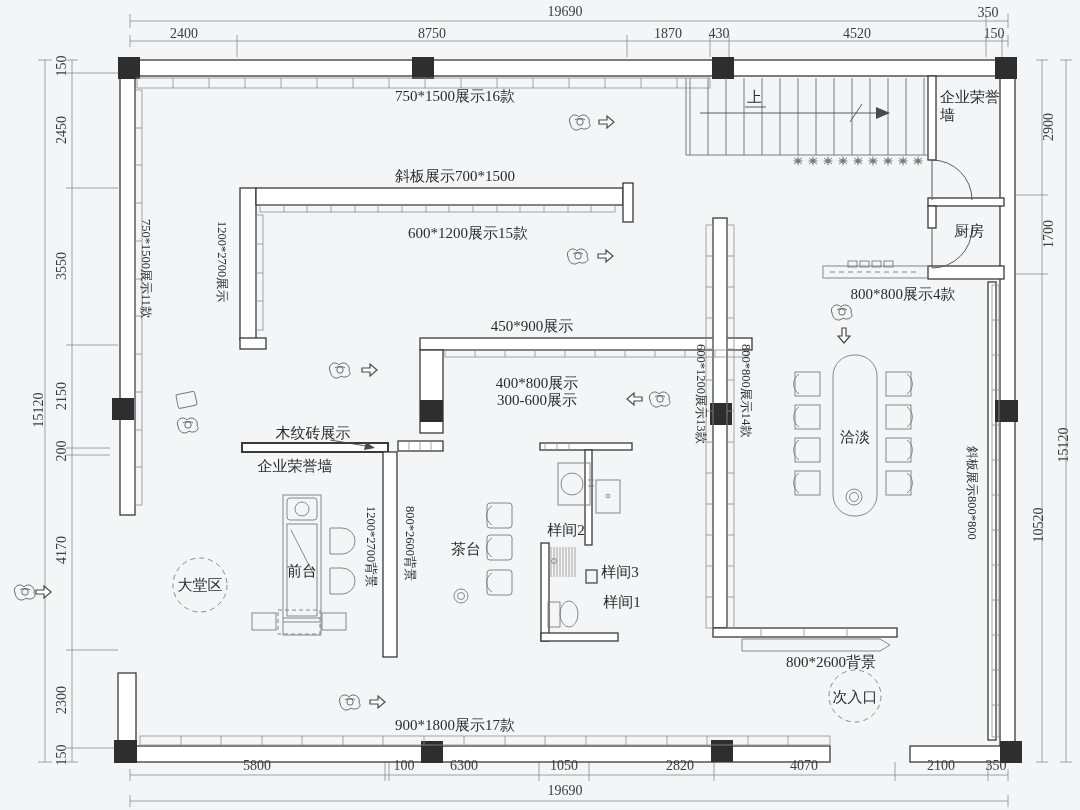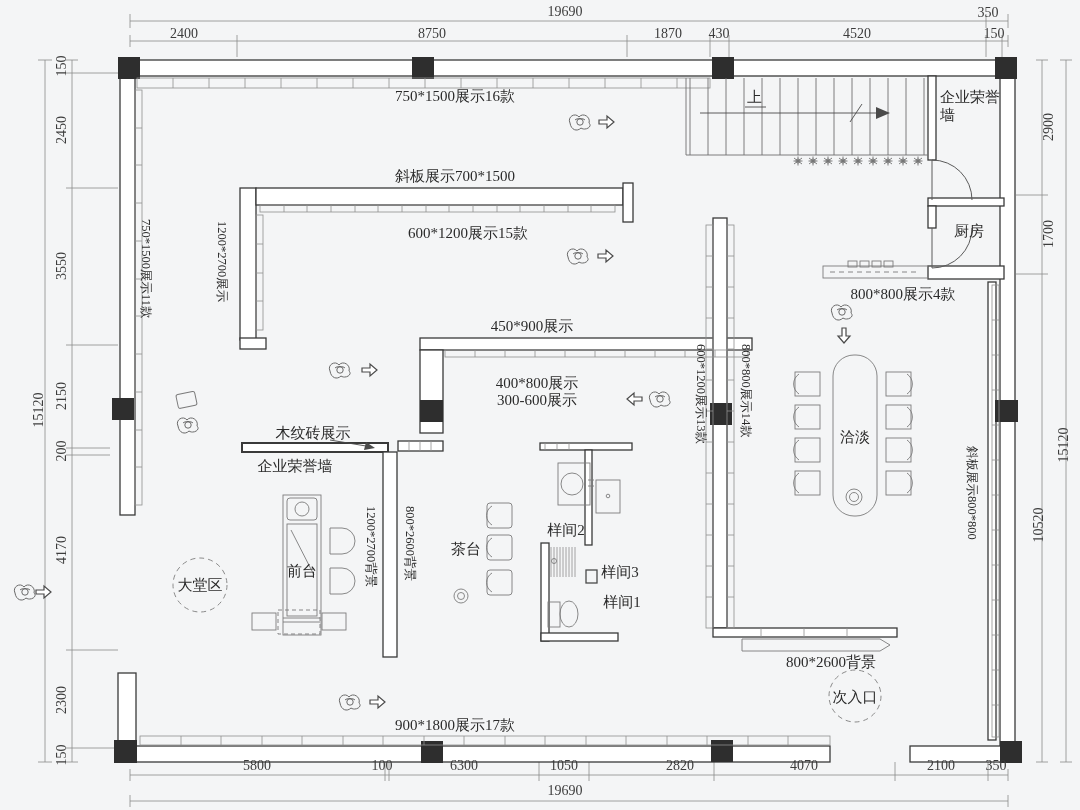--- a/index.html
+++ b/index.html
@@ -286,21 +286,21 @@
   <div class="lbl dim c" style="left:565px;top:3px">19690</div>
   <div class="lbl dim c" style="left:184px;top:25px">2400</div>
   <div class="lbl dim c" style="left:432px;top:25px">8750</div>
   <div class="lbl dim c" style="left:668px;top:25px">1870</div>
   <div class="lbl dim c" style="left:719px;top:25px">430</div>
   <div class="lbl dim c" style="left:857px;top:25px">4520</div>
   <div class="lbl dim c" style="left:988px;top:4px">350</div>
   <div class="lbl dim c" style="left:994px;top:25px">150</div>
 
   <div class="lbl dim c" style="left:257px;top:757px">5800</div>
-  <div class="lbl dim c" style="left:382px;top:757px">100</div>
+  <div class="lbl dim c" style="left:404px;top:757px">100</div>
   <div class="lbl dim c" style="left:464px;top:757px">6300</div>
   <div class="lbl dim c" style="left:564px;top:757px">1050</div>
   <div class="lbl dim c" style="left:680px;top:757px">2820</div>
   <div class="lbl dim c" style="left:804px;top:757px">4070</div>
   <div class="lbl dim c" style="left:941px;top:757px">2100</div>
   <div class="lbl dim c" style="left:996px;top:757px">350</div>
   <div class="lbl dim c" style="left:565px;top:782px">19690</div>
 
   <div class="lbl dim vu" style="left:30px;top:410px">15120</div>
   <div class="lbl dim vu" style="left:53px;top:66px">150</div>

